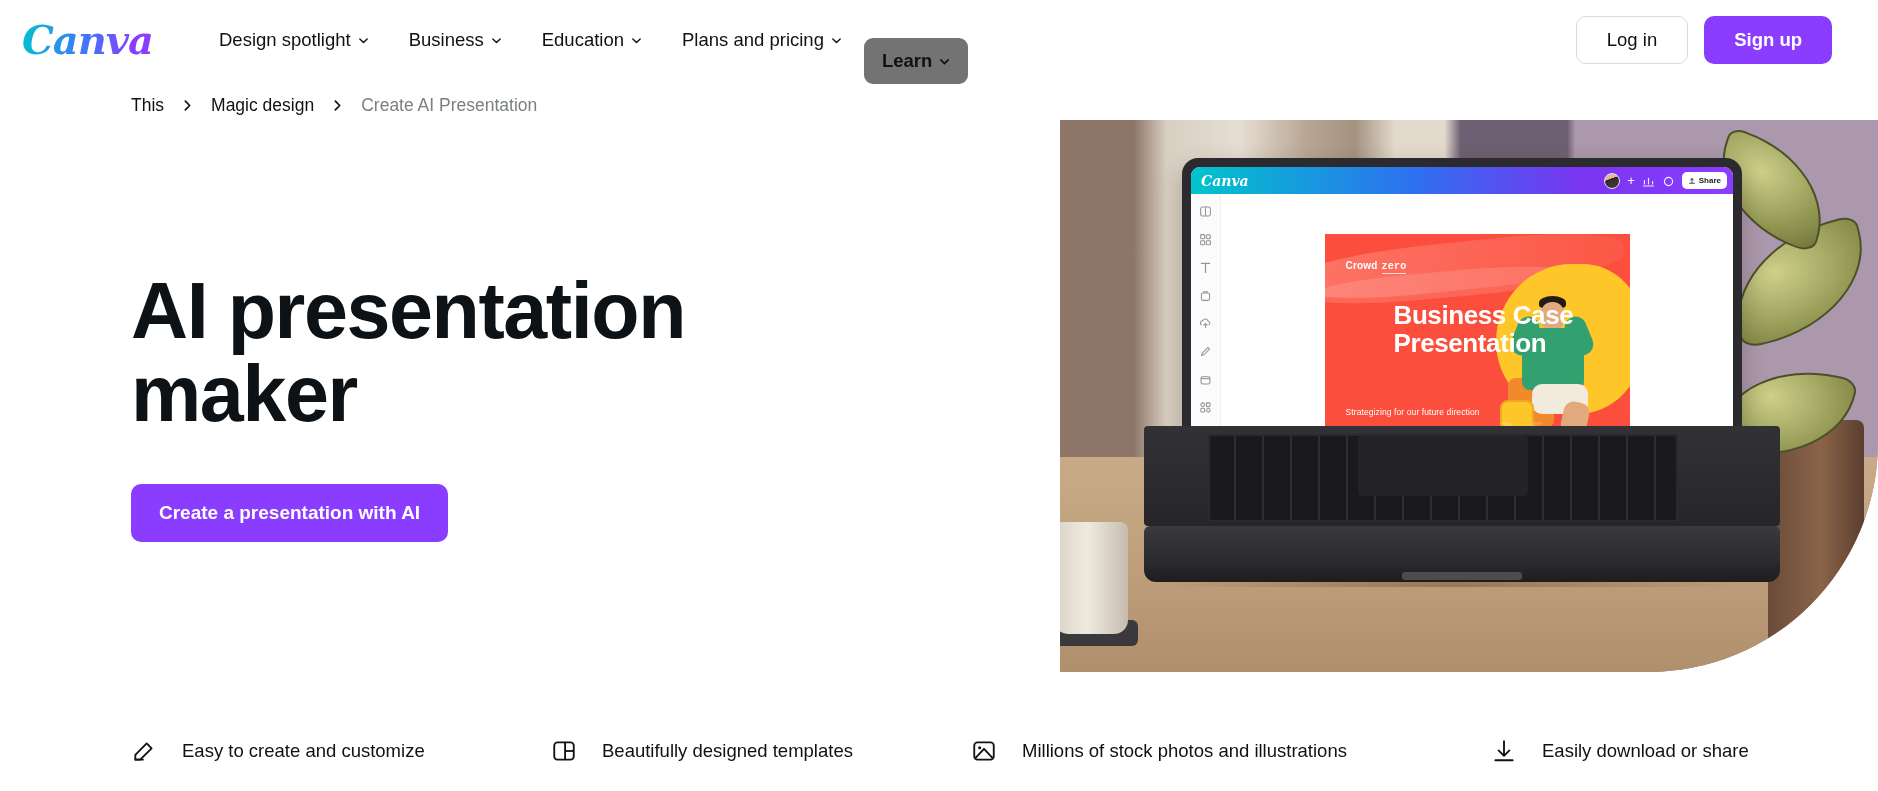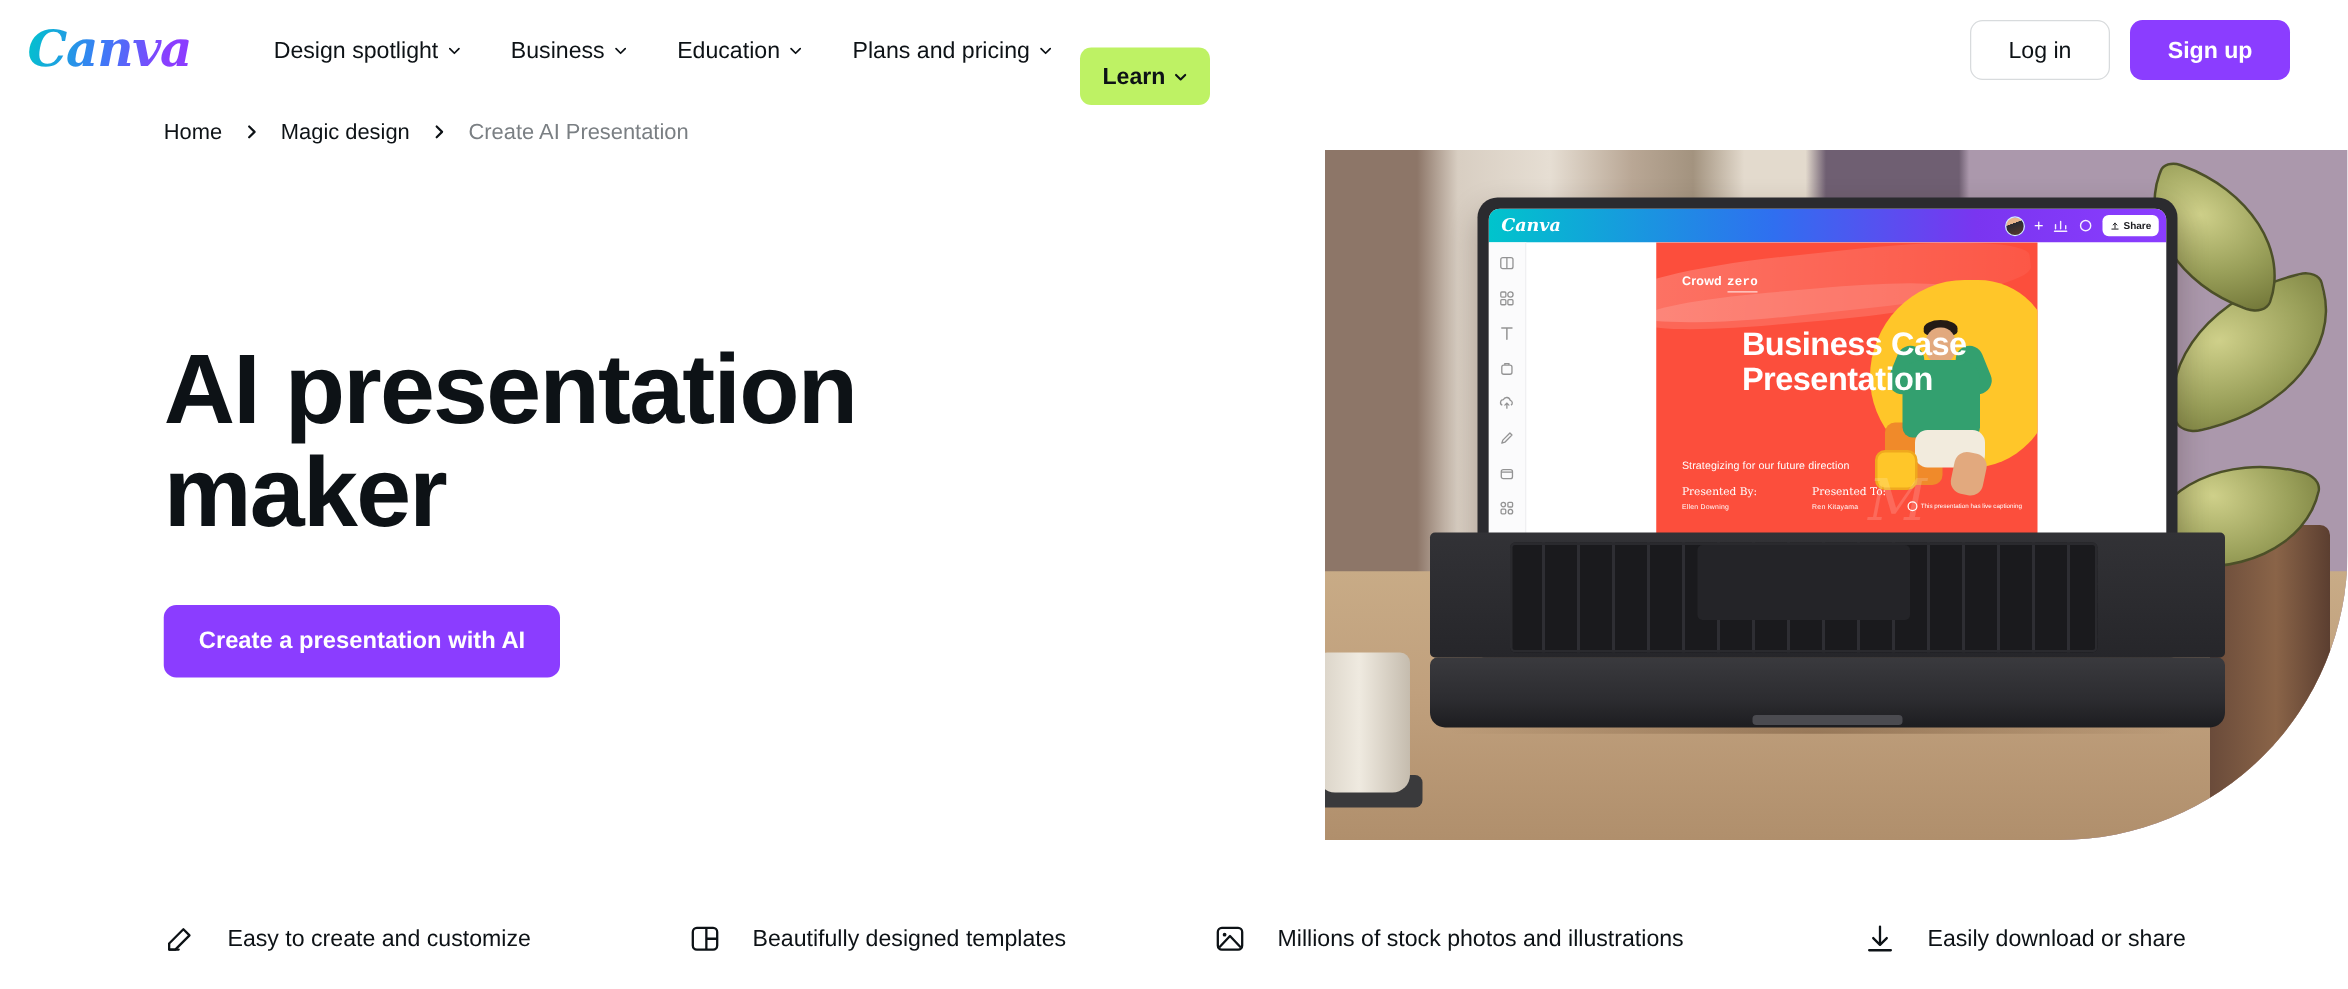--- a/index.html
+++ b/index.html
@@ -36,21 +36,21 @@
   .main-nav { display: flex; align-items: center; gap: 4px; }
   .nav-item {
     display: flex; align-items: center; gap: 7px;
     padding: 12px 18px;
     border-radius: 9px;
     font-size: 18.5px;
     color: #0d1216;
     cursor: pointer;
     white-space: nowrap;
   }
-  .nav-item.active { background: #bef264; font-weight: 700; margin-top: 42px; }
+  .nav-item.active { background: #737373; font-weight: 700; margin-top: 42px; }
   .chev { display: inline-block; width: 11px; height: 11px; }
   .chev svg { display: block; }
   .header-right { margin-left: auto; display: flex; align-items: center; gap: 16px; }
   .btn-login {
     border: 1px solid #d8dbdd;
     background: #fff;
     border-radius: 10px;
     padding: 12px 30px;
     font-size: 18.5px;
     color: #0d1216;
@@ -213,21 +213,21 @@
     padding-top: 10px; gap: 15px; position: relative;
   }
   .rail-ico { width: 13px; height: 13px; opacity: .62; }
   .rail-spark {
     position: absolute; bottom: 9px; left: 50%; transform: translateX(-50%);
     width: 19px; height: 19px; border-radius: 50%;
     border: 1.5px solid #8b3dff; background: #fff;
     display: flex; align-items: center; justify-content: center;
     color: #8b3dff; font-size: 10px; line-height: 1;
   }
-  .canvas-area { flex: 1; position: relative; display: flex; justify-content: center; }
+  .canvas-area { flex: 1; position: relative; display: flex; align-items: center; justify-content: center; }
   .slide {
     width: 305px; height: 241px;
     background: #fc4e3c;
     position: relative; overflow: hidden;
   }
   .brush {
     position: absolute; left: -30px; top: 8px; width: 330px; height: 48px;
     background: linear-gradient(100deg, rgba(255,255,255,.22), rgba(255,255,255,.05));
     transform: rotate(-6deg);
     border-radius: 40%;
@@ -387,21 +387,21 @@
     </div>
   </nav>
 
   <div class="header-right">
     <button class="btn-login">Log in</button>
     <button class="btn-signup">Sign up</button>
   </div>
 </header>
 
 <nav class="breadcrumb">
-  <span class="crumb">Home</span>
+  <span class="crumb">This</span>
   <span class="crumb-sep">
     <svg viewBox="0 0 12 12" width="13" height="13">
         <path d="M4 2l4 4-4 4" fill="none" stroke="#0d1216" stroke-width="1.6" stroke-linecap="round" stroke-linejoin="round"></path>
       </svg>
   </span>
   <span class="crumb">Magic design</span>
   <span class="crumb-sep">
     <svg viewBox="0 0 12 12" width="13" height="13">
         <path d="M4 2l4 4-4 4" fill="none" stroke="#0d1216" stroke-width="1.6" stroke-linecap="round" stroke-linejoin="round"></path>
       </svg>

